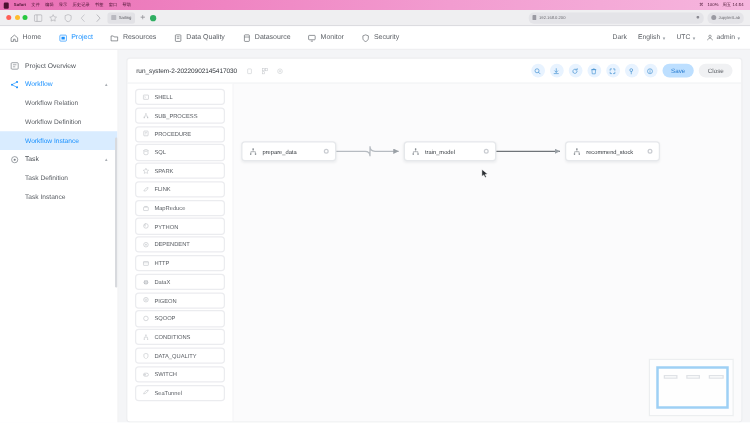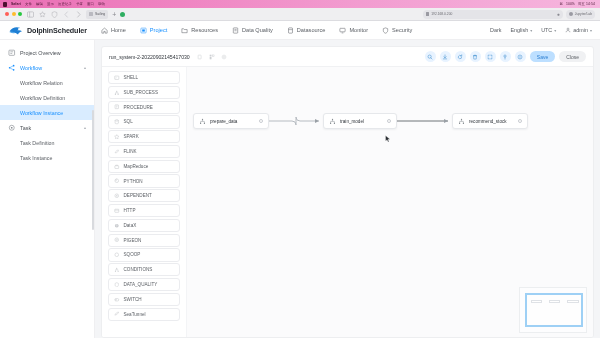--- a/index.html
+++ b/index.html
@@ -258,28 +258,20 @@
         <span class="star">●</span>
       </div>
       <div class="profchip">
         <span class="pav"></span>
         <span>Jupyter/Lab</span>
       </div>
     </div>
   </div>
 
   <div class="ds-nav">
-    <div class="brand">
-      <svg class="brand-logo" viewBox="0 0 40 32">
-        <path d="M4 18c6-10 16-12 26-9-3 2-5 4-6 7 4-1 8 0 11 2-5 1-8 4-10 8-4-4-10-6-16-5z" fill="#1e7fd4"></path>
-        <path d="M3 20c5-2 11-1 15 2-5 1-10 1-15-2z" fill="#53a8ea"></path>
-        <circle cx="27" cy="11" r="1.3" fill="#fff"></circle>
-      </svg>
-      <span class="brand-name">DolphinScheduler</span>
-    </div>
     <div class="nav-items">
       <div class="nav-item">
         <svg viewBox="0 0 16 16">
             <path d="M2 7.5L8 2.5l6 5V14H9.5v-4h-3v4H2z" fill="none" stroke="#5c6066" stroke-width="1.2" stroke-linejoin="round"></path>
           </svg>
         <span>Home</span>
       </div>
       <div class="nav-item active">
         <svg viewBox="0 0 16 16">
             <rect x="2" y="2.5" width="12" height="11" rx="1.5" fill="none" stroke="#1890ff" stroke-width="1.2"></rect>

